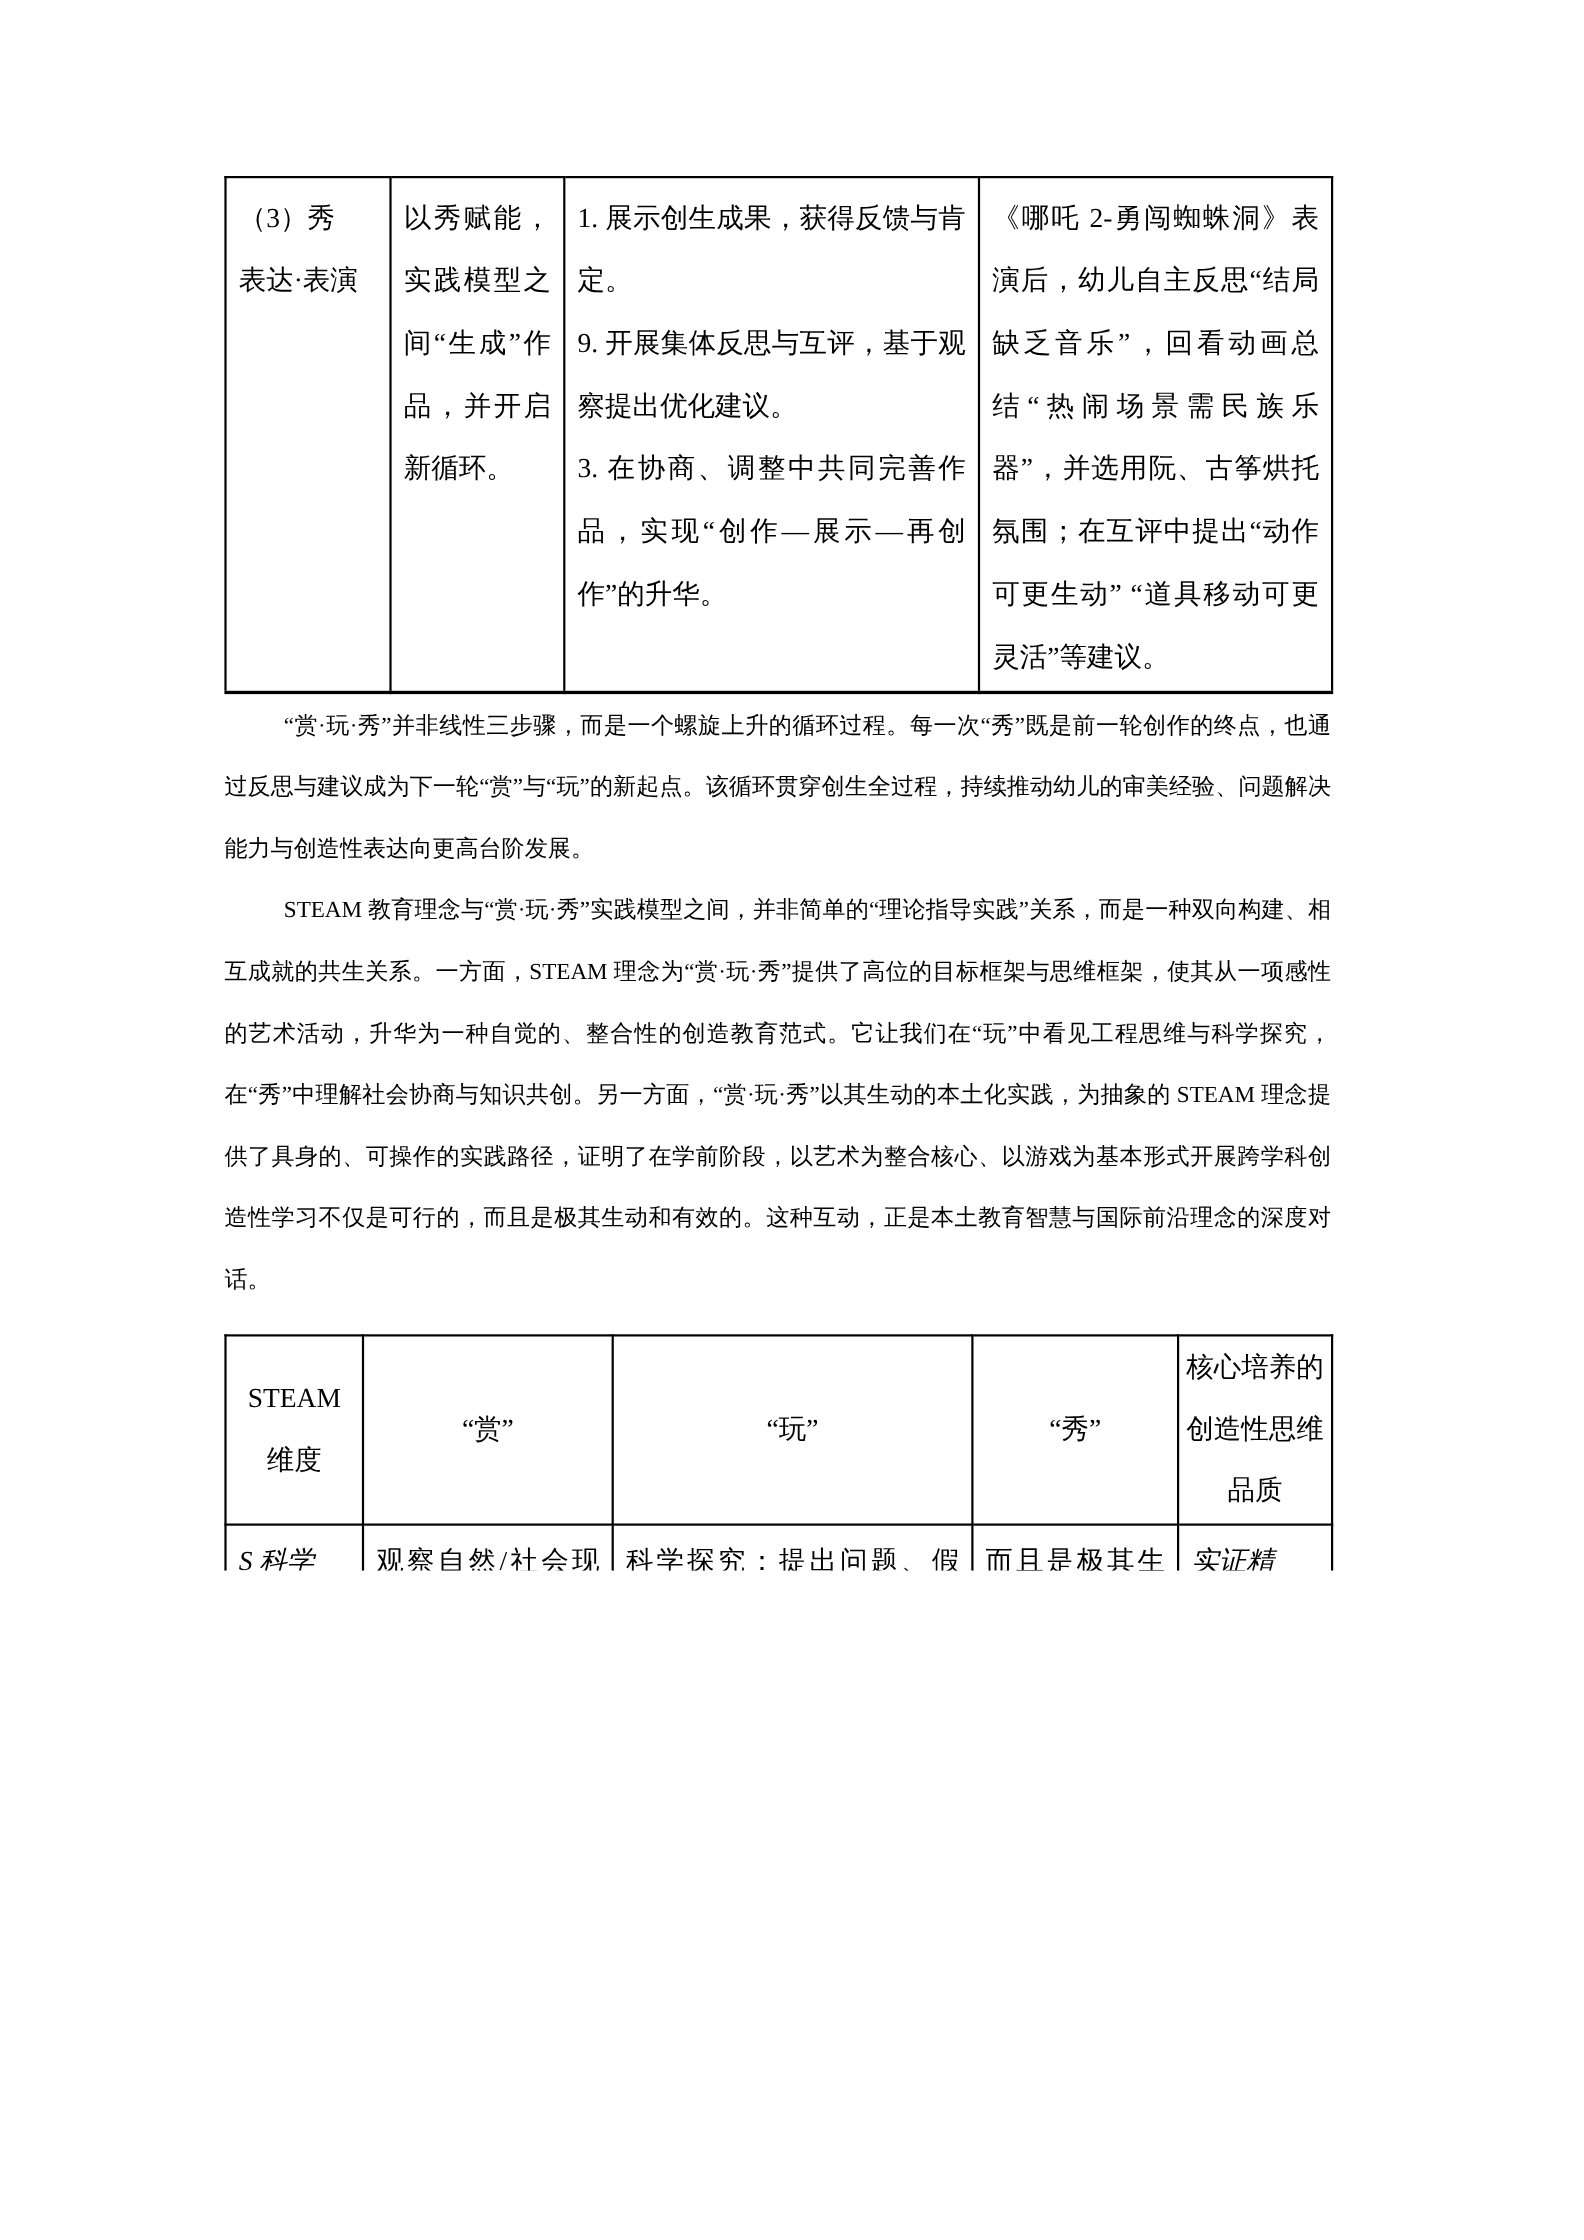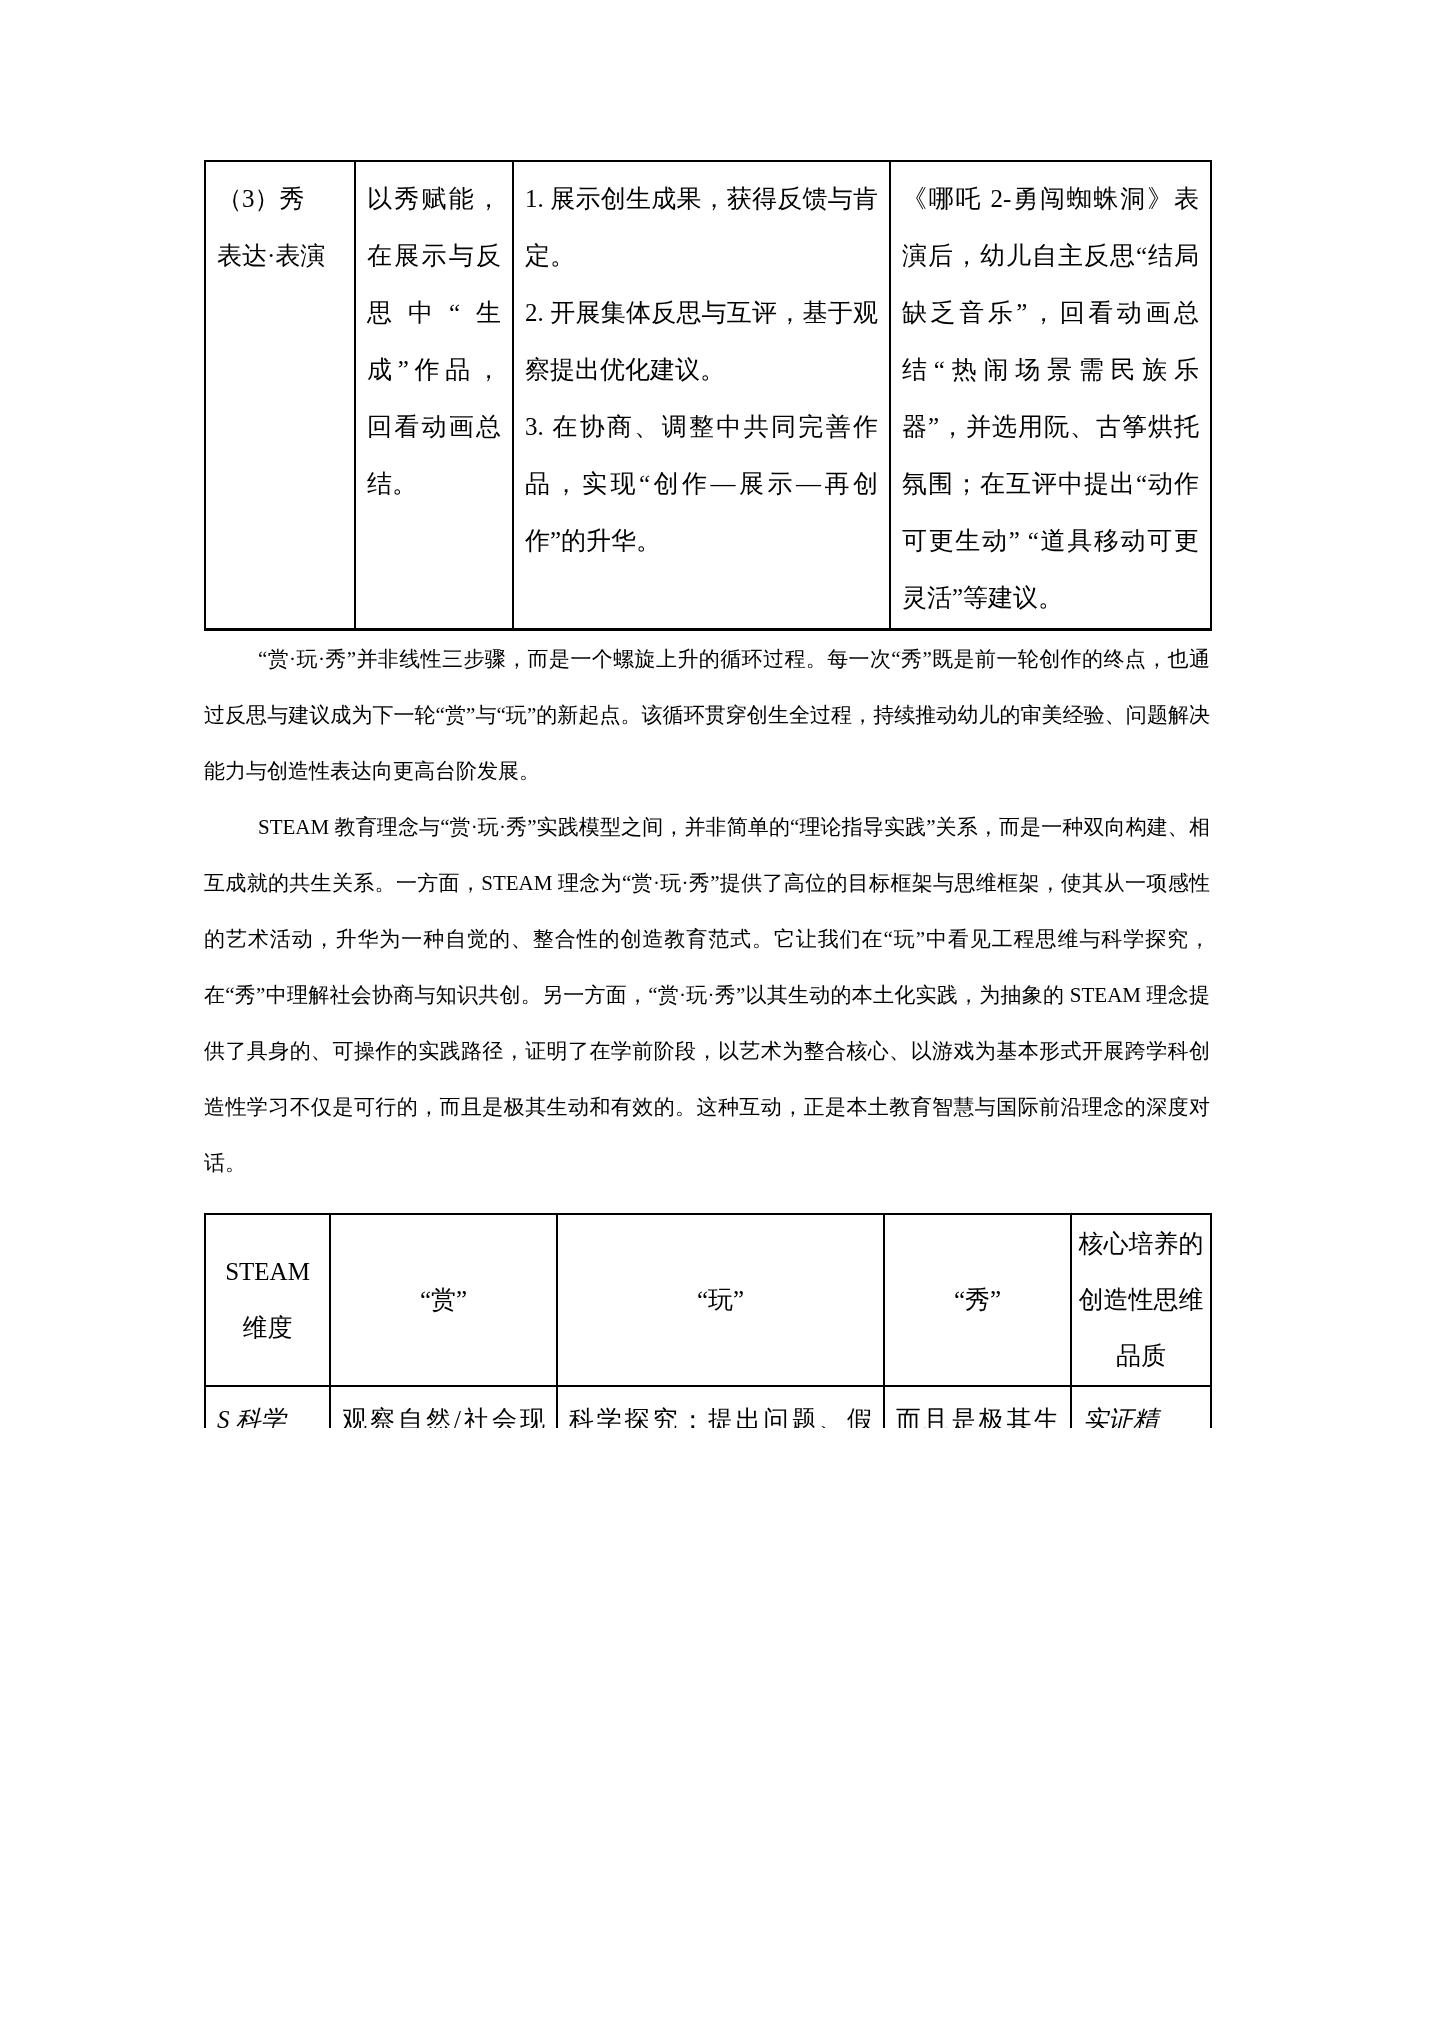--- a/index.html
+++ b/index.html
@@ -110,23 +110,23 @@
       <colgroup>
         <col style="width:150px">
           <col style="width:158px">
           <col style="width:377px">
           <col style="width:321px">
       </colgroup>
       <tbody>
         <tr>
           <td class="cell-left">（3）秀
 表达·表演</td>
-          <td>以秀赋能，在展示与反思中“生成”作品，回看动画总结。</td>
+          <td>以秀赋能，实践模型之间“生成”作品，并开启新循环。</td>
           <td>1. 展示创生成果，获得反馈与肯定。
-2. 开展集体反思与互评，基于观察提出优化建议。
+9. 开展集体反思与互评，基于观察提出优化建议。
 3. 在协商、调整中共同完善作品，实现“创作—展示—再创作”的升华。</td>
           <td>《哪吒 2-勇闯蜘蛛洞》表演后，幼儿自主反思“结局缺乏音乐”，回看动画总结“热闹场景需民族乐器”，并选用阮、古筝烘托氛围；在互评中提出“动作可更生动” “道具移动可更灵活”等建议。</td>
         </tr>
       </tbody>
     </table>
 
     <p class="body indent">“赏·玩·秀”并非线性三步骤，而是一个螺旋上升的循环过程。每一次“秀”既是前一轮创作的终点，也通过反思与建议成为下一轮“赏”与“玩”的新起点。该循环贯穿创生全过程，持续推动幼儿的审美经验、问题解决能力与创造性表达向更高台阶发展。</p>
 
 
     <p class="body indent">STEAM 教育理念与“赏·玩·秀”实践模型之间，并非简单的“理论指导实践”关系，而是一种双向构建、相互成就的共生关系。一方面，STEAM 理念为“赏·玩·秀”提供了高位的目标框架与思维框架，使其从一项感性的艺术活动，升华为一种自觉的、整合性的创造教育范式。它让我们在“玩”中看见工程思维与科学探究，在“秀”中理解社会协商与知识共创。另一方面，“赏·玩·秀”以其生动的本土化实践，为抽象的 STEAM 理念提供了具身的、可操作的实践路径，证明了在学前阶段，以艺术为整合核心、以游戏为基本形式开展跨学科创造性学习不仅是可行的，而且是极其生动和有效的。这种互动，正是本土教育智慧与国际前沿理念的深度对话。</p>

